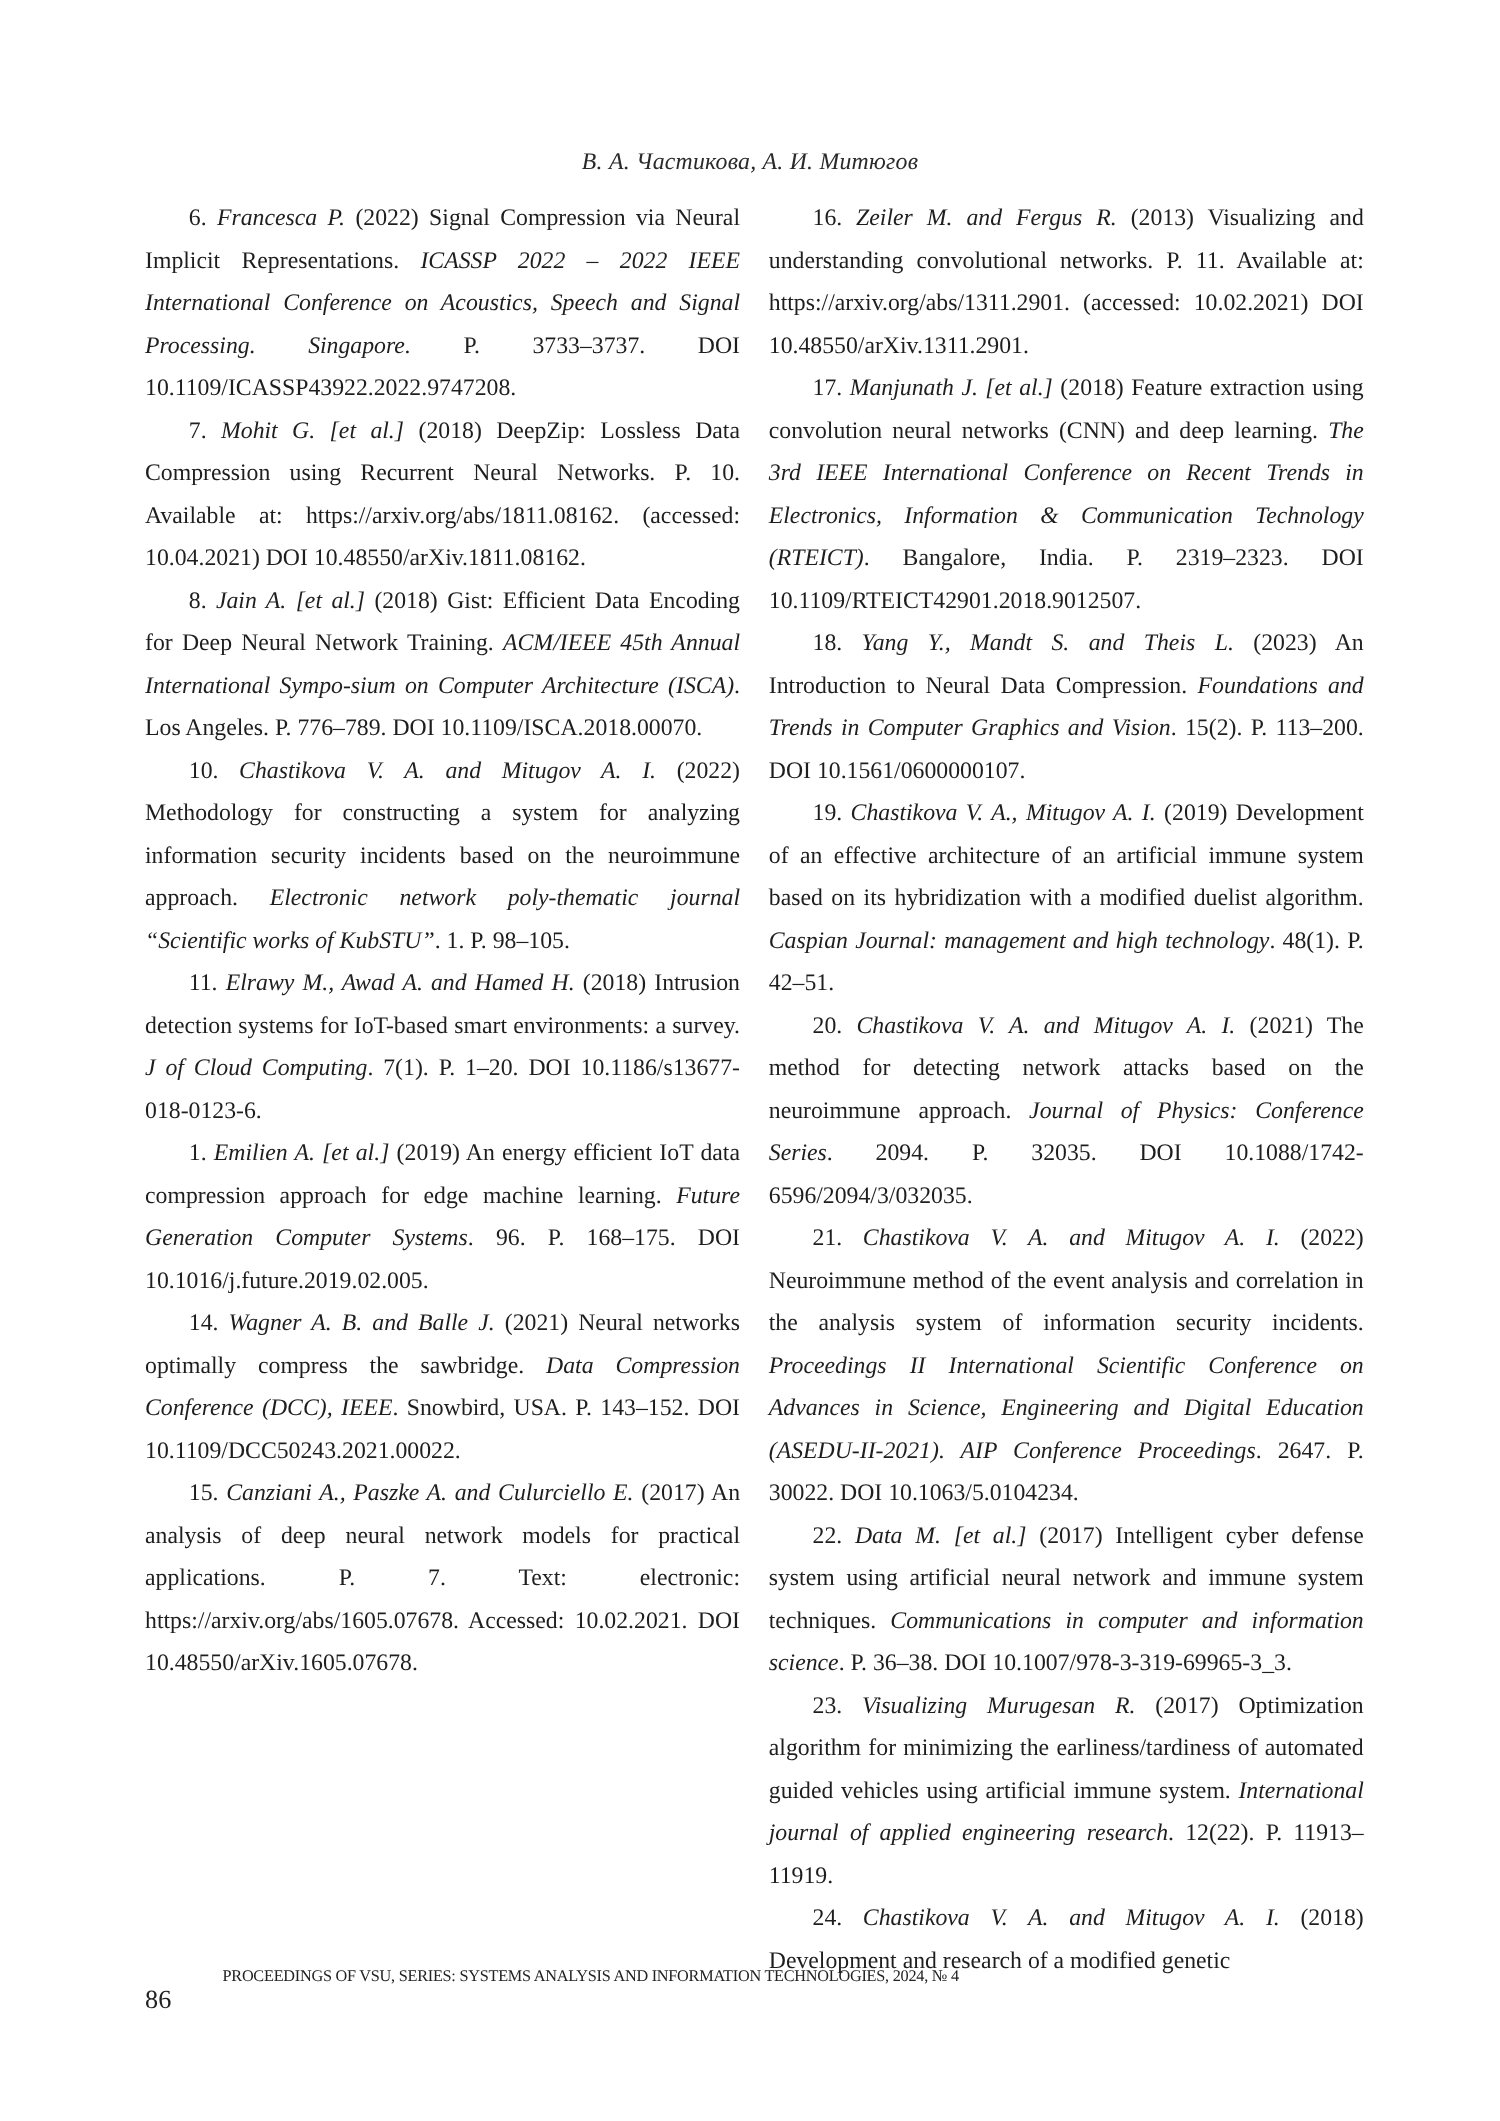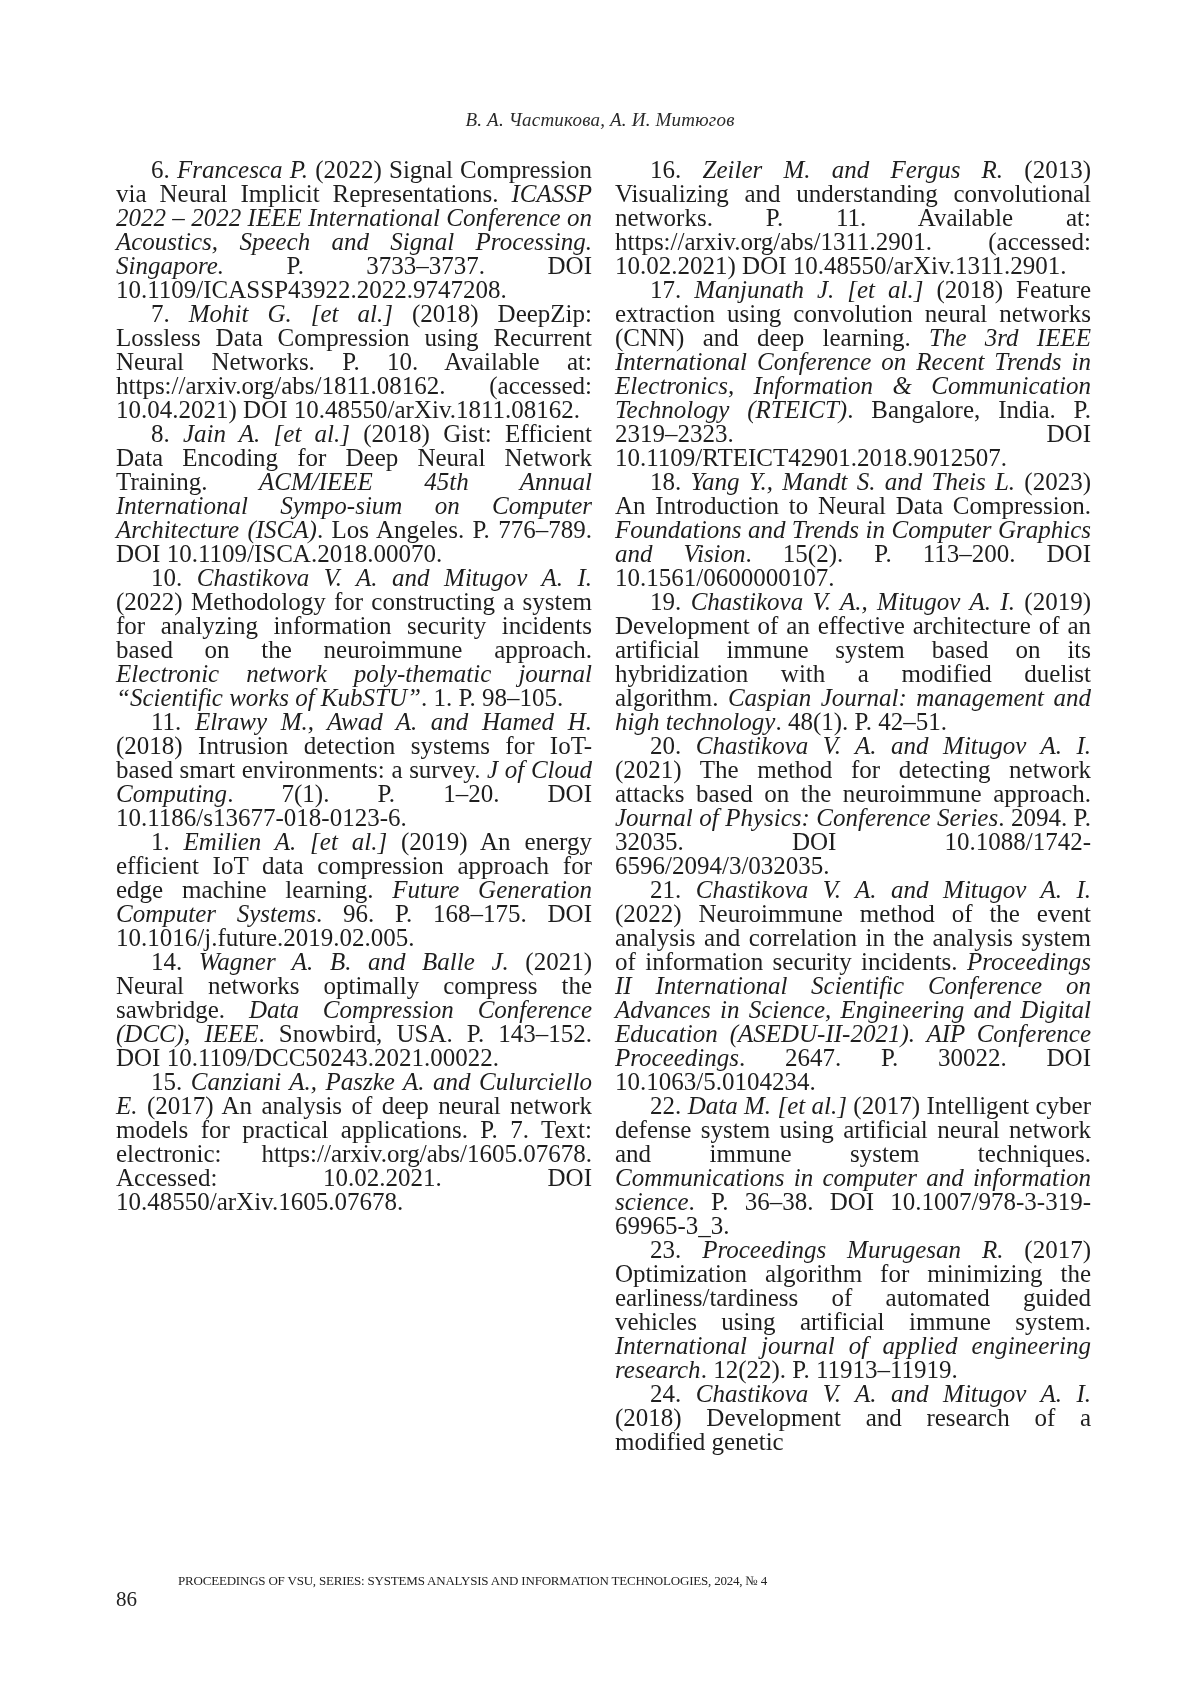--- a/index.html
+++ b/index.html
@@ -1,20 +1,20 @@
 <!DOCTYPE html>
 <html><head>
 <meta charset="utf-8">
 <style>
   html, body { margin: 0; padding: 0; background: #ffffff; }
   body { width: 1200px; height: 1697px; position: relative; overflow: hidden;
          font-family: "Liberation Serif", "DejaVu Serif", serif; color: #1e1e1e; }
-  .running-head { position: absolute; top: 109px; left: 0; width: 1200px; text-align: center;
+  .running-head { position: absolute; top: 119px; left: 0; width: 1200px; text-align: center;
          font-style: italic; font-size: 19px; color: #2a2a2a; letter-spacing: 0.2px; }
-  .column { position: absolute; top: 158px; width: 476px; font-size: 25px; line-height: 24px;
+  .column { position: absolute; top: 158px; width: 476px; font-size: 19px; line-height: 34px;
          text-align: justify; hyphens: manual; }
   .col-left { left: 116px; }
   .col-right { left: 615px; }
   .ref { margin: 0; text-indent: 35px; }
   .ref .it { font-style: italic; }
   .footer { position: absolute; top: 1571px; left: 116px; width: 976px; font-size: 19px; color: #222; }
   .page-number { position: absolute; left: 0; top: 16px; font-size: 21px; }
   .journal-line { position: absolute; left: 62px; top: 2px; font-size: 13px; letter-spacing: -0.2px;
          white-space: nowrap; }
 </style>
@@ -34,20 +34,20 @@
     <p class="ref"><span>15.</span><span> </span><span class="it">Canziani A., Paszke A. and Culurciello E.</span><span> (2017) An analysis of deep neural network models for practical applications. P. 7. Text: electronic: https://arxiv.org/abs/1605.07678. Accessed: 10.02.2021. DOI 10.48550/arXiv.1605.07678.</span></p>
   </div>
 <div class="column col-right">
     <p class="ref"><span>16.</span><span> </span><span class="it">Zeiler M. and Fergus R.</span><span> (2013) Visualizing and understanding convolutional networks. P. 11. Available at: https://arxiv.org/abs/1311.2901. (accessed: 10.02.2021) DOI 10.48550/arXiv.1311.2901.</span></p>
     <p class="ref"><span>17.</span><span> </span><span class="it">Manjunath J. [et al.]</span><span> (2018) Feature extraction using convolution neural networks (CNN) and deep learning. </span><span class="it">The 3rd IEEE International Conference on Recent Trends in Electronics, Information &amp; Communication Technology (RTEICT)</span><span>. Bangalore, India. P. 2319–2323. DOI 10.1109/RTEICT42901.2018.9012507.</span></p>
     <p class="ref"><span>18.</span><span> </span><span class="it">Yang Y., Mandt S. and Theis L.</span><span> (2023) An Introduction to Neural Data Compression. </span><span class="it">Foundations and Trends in Computer Graphics and Vision</span><span>. 15(2). P. 113–200. DOI 10.1561/0600000107.</span></p>
     <p class="ref"><span>19.</span><span> </span><span class="it">Chastikova V. A., Mitugov A. I.</span><span> (2019) Development of an effective architecture of an artificial immune system based on its hybridization with a modified duelist algorithm. </span><span class="it">Caspian Journal: management and high technology</span><span>. 48(1). P. 42–51.</span></p>
     <p class="ref"><span>20.</span><span> </span><span class="it">Chastikova V. A. and Mitugov A. I.</span><span> (2021) The method for detecting network attacks based on the neuroimmune approach. </span><span class="it">Journal of Physics: Conference Series</span><span>. 2094. P. 32035. DOI 10.1088/1742-6596/2094/3/032035.</span></p>
     <p class="ref"><span>21.</span><span> </span><span class="it">Chastikova V. A. and Mitugov A. I.</span><span> (2022) Neuroimmune method of the event analysis and correlation in the analysis system of information security incidents. </span><span class="it">Proceedings II International Scientific Conference on Advances in Science, Engineering and Digital Education (ASEDU-II-2021). AIP Conference Proceedings</span><span>. 2647. P. 30022. DOI 10.1063/5.0104234.</span></p>
     <p class="ref"><span>22.</span><span> </span><span class="it">Data M. [et al.]</span><span> (2017) Intelligent cyber defense system using artificial neural network and immune system techniques. </span><span class="it">Communications in computer and information science</span><span>. P. 36–38. DOI 10.1007/978-3-319-69965-3_3.</span></p>
-    <p class="ref"><span>23.</span><span> </span><span class="it">Proceedings Murugesan R.</span><span> (2017) Optimization algorithm for minimizing the earliness/tardiness of automated guided vehicles using artificial immune system. </span><span class="it">International journal of applied engineering research</span><span>. 12(22). P. 11913–11919.</span></p>
+    <p class="ref"><span>23.</span><span> </span><span class="it">Visualizing Murugesan R.</span><span> (2017) Optimization algorithm for minimizing the earliness/tardiness of automated guided vehicles using artificial immune system. </span><span class="it">International journal of applied engineering research</span><span>. 12(22). P. 11913–11919.</span></p>
     <p class="ref"><span>24.</span><span> </span><span class="it">Chastikova V. A. and Mitugov A. I.</span><span> (2018) Development and research of a modified genetic</span></p>
   </div>
 
 <div class="footer">
   <span class="page-number">86</span>
   <span class="journal-line">PROCEEDINGS OF VSU, SERIES: SYSTEMS ANALYSIS AND INFORMATION TECHNOLOGIES, 2024, № 4</span>
 </div>
 
 </body></html>

